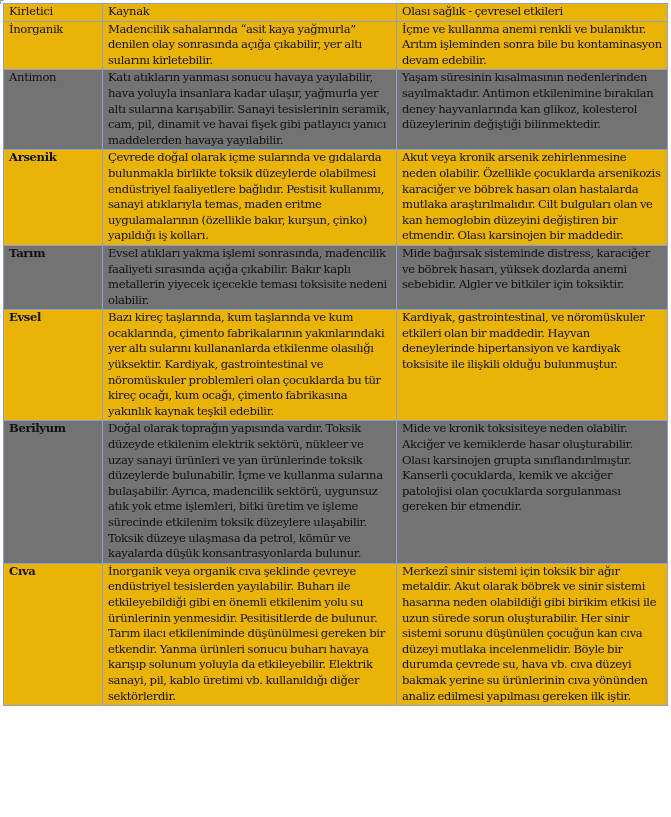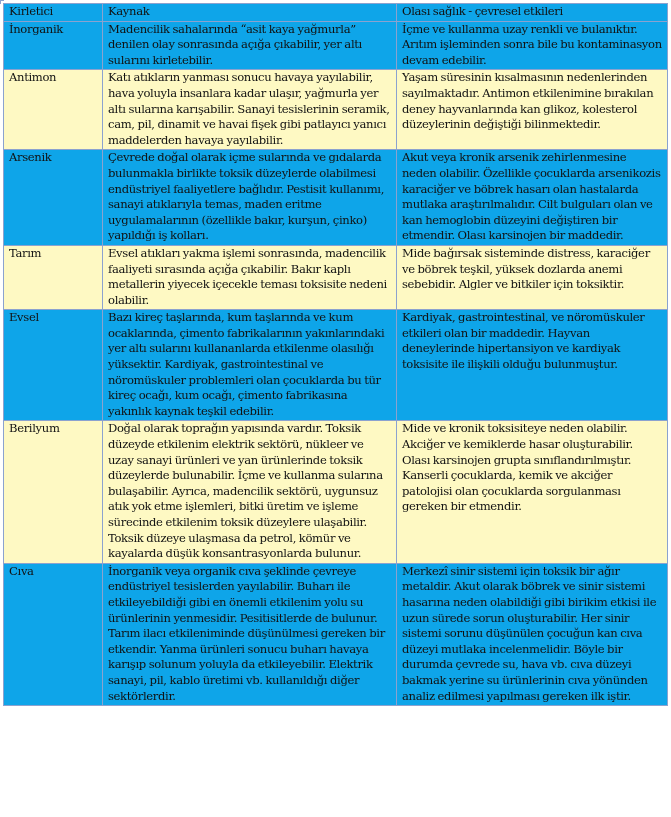--- a/index.html
+++ b/index.html
@@ -19,23 +19,23 @@
   col.c3 { width: 271px; }
   td, th {
     border: 1px solid #8ba2cf;
     padding: 0px 5px 1px 5px;
     vertical-align: top;
     text-align: left;
     font-weight: normal;
     letter-spacing: -0.35px;
     word-spacing: -0.5px;
   }
-  tr.shade td, tr.shade th { background: #0ea5e9; }
-  tr.plain td { background: #fef9c3; }
-  td.bold { font-weight: normal; }
+  tr.shade td, tr.shade th { background: #eab308; }
+  tr.plain td { background: #737373; }
+  td.bold { font-weight: bold; }
   th { padding-top: 0px; padding-bottom: 1px; }
   .corner { position:absolute; left:0; top:0; width:3px; height:3px; border-left:1px solid #8ba2cf; border-top:1px solid #8ba2cf; }
 </style>
 </head>
 <body>
 
 <div class="corner"></div>
 
 <table>
   <colgroup>
@@ -47,36 +47,36 @@
     <tr class="shade">
       <th>Kirletici</th>
       <th>Kaynak</th>
       <th>Olası sağlık - çevresel etkileri</th>
     </tr>
   </thead>
   <tbody>
     <tr class="shade">
       <td>İnorganik</td>
       <td>Madencilik sahalarında “asit kaya yağmurla” denilen olay sonrasında açığa çıkabilir, yer altı sularını kirletebilir.</td>
-      <td>İçme ve kullanma uzay renkli ve bulanıktır. Arıtım işleminden sonra bile bu kontaminasyon devam edebilir.</td>
+      <td>İçme ve kullanma anemi renkli ve bulanıktır. Arıtım işleminden sonra bile bu kontaminasyon devam edebilir.</td>
     </tr>
     <tr class="plain">
       <td>Antimon</td>
       <td>Katı atıkların yanması sonucu havaya yayılabilir, hava yoluyla insanlara kadar ulaşır, yağmurla yer altı sularına karışabilir. Sanayi tesislerinin seramik, cam, pil, dinamit ve havai fişek gibi patlayıcı yanıcı maddelerden havaya yayılabilir.</td>
       <td>Yaşam süresinin kısalmasının nedenlerinden sayılmaktadır. Antimon etkilenimine bırakılan deney hayvanlarında kan glikoz, kolesterol düzeylerinin değiştiği bilinmektedir.</td>
     </tr>
     <tr class="shade">
       <td class="bold">Arsenik</td>
       <td>Çevrede doğal olarak içme sularında ve gıdalarda bulunmakla birlikte toksik düzeylerde olabilmesi endüstriyel faaliyetlere bağlıdır. Pestisit kullanımı, sanayi atıklarıyla temas, maden eritme uygulamalarının (özellikle bakır, kurşun, çinko) yapıldığı iş kolları.</td>
       <td>Akut veya kronik arsenik zehirlenmesine neden olabilir. Özellikle çocuklarda arsenikozis karaciğer ve böbrek hasarı olan hastalarda mutlaka araştırılmalıdır. Cilt bulguları olan ve kan hemoglobin düzeyini değiştiren bir etmendir. Olası karsinojen bir maddedir.</td>
     </tr>
     <tr class="plain">
       <td class="bold">Tarım</td>
       <td>Evsel atıkları yakma işlemi sonrasında, madencilik faaliyeti sırasında açığa çıkabilir. Bakır kaplı metallerin yiyecek içecekle teması toksisite nedeni olabilir.</td>
-      <td>Mide bağırsak sisteminde distress, karaciğer ve böbrek teşkil, yüksek dozlarda anemi sebebidir. Algler ve bitkiler için toksiktir.</td>
+      <td>Mide bağırsak sisteminde distress, karaciğer ve böbrek hasarı, yüksek dozlarda anemi sebebidir. Algler ve bitkiler için toksiktir.</td>
     </tr>
     <tr class="shade">
       <td class="bold">Evsel</td>
       <td>Bazı kireç taşlarında, kum taşlarında ve kum ocaklarında, çimento fabrikalarının yakınlarındaki yer altı sularını kullananlarda etkilenme olasılığı yüksektir. Kardiyak, gastrointestinal ve nöromüskuler problemleri olan çocuklarda bu tür kireç ocağı, kum ocağı, çimento fabrikasına yakınlık kaynak teşkil edebilir.</td>
       <td>Kardiyak, gastrointestinal, ve nöromüskuler etkileri olan bir maddedir. Hayvan deneylerinde hipertansiyon ve kardiyak toksisite ile ilişkili olduğu bulunmuştur.</td>
     </tr>
     <tr class="plain">
       <td class="bold">Berilyum</td>
       <td>Doğal olarak toprağın yapısında vardır. Toksik düzeyde etkilenim elektrik sektörü, nükleer ve uzay sanayi ürünleri ve yan ürünlerinde toksik düzeylerde bulunabilir. İçme ve kullanma sularına bulaşabilir. Ayrıca, madencilik sektörü, uygunsuz atık yok etme işlemleri, bitki üretim ve işleme sürecinde etkilenim toksik düzeylere ulaşabilir. Toksik düzeye ulaşmasa da petrol, kömür ve kayalarda düşük konsantrasyonlarda bulunur.</td>
       <td>Mide ve kronik toksisiteye neden olabilir. Akciğer ve kemiklerde hasar oluşturabilir. Olası karsinojen grupta sınıflandırılmıştır. Kanserli çocuklarda, kemik ve akciğer patolojisi olan çocuklarda sorgulanması gereken bir etmendir.</td>

